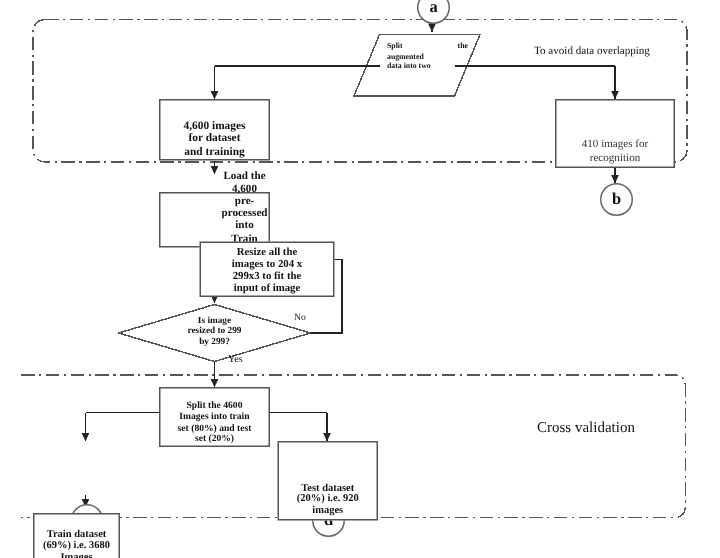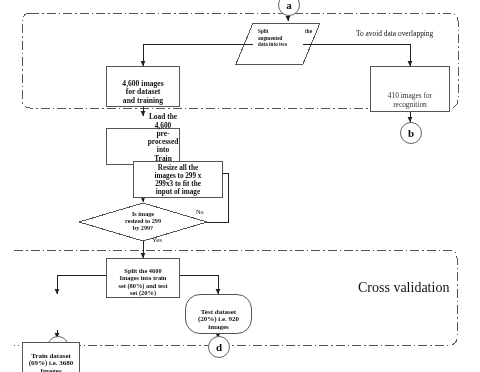--- a/index.html
+++ b/index.html
@@ -133,21 +133,21 @@
     <span class="txt">
       <span>Load the 4,600</span><br>
       <span>pre-processed</span><br>
       <span>into Train</span>
     </span>
   </div>
 
   <div class="node pbox" style="left:103px;top:161px;width:90px;height:37px;font-size:7.2px;margin-left:30px;">
     <span class="txt">
       <span>Resize all the</span><br>
-      <span>images to 299 x</span><br>
+      <span>images to 204 x</span><br>
       <span>299x3 to fit the</span><br>
       <span>input of  image</span>
     </span>
   </div>
 
   <div class="diamond-label" style="left:103px;top:206px;width:80px;height:31px;font-size:6.2px;">
     <span>
       <span>Is image</span><br>
       <span>resized to 299</span><br>
       <span>by 299?</span>
@@ -168,25 +168,25 @@
   </div>
 
   <div class="node pbox" style="left:22px;top:294px;width:58px;height:36px;font-size:7px;margin-top:48px;">
     <span class="txt">
       <span>Train dataset</span><br>
       <span>(69%) i.e. 3680</span><br>
       <span>Images</span>
     </span>
   </div>
 
-  <div class="node pbox" style="left:185px;top:294px;width:67px;height:40px;font-size:7px;border-radius:15px;">
+  <div class="node pbox" style="left:185px;top:294px;width:67px;height:53px;font-size:7px;">
     <span class="txt">
       <span>Test dataset</span><br>
       <span>(20%) i.e. 920</span><br>
       <span>images</span>
     </span>
   </div>
 
   <div class="freetext" style="left:356px;top:29px;font-size:7.4px;">To avoid data overlapping</div>
 
-  <div class="freetext" style="left:358px;top:280px;font-size:14px;">Cross validation</div>
+  <div class="freetext" style="left:358px;top:280px;font-size:10px;">Cross validation</div>
 
 </div>
 
 </body></html>

